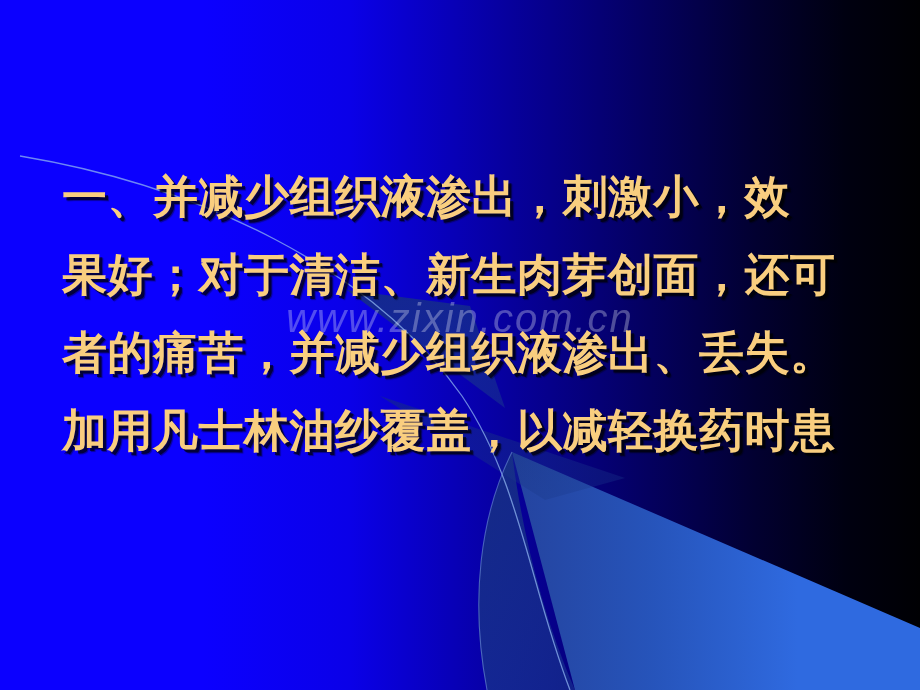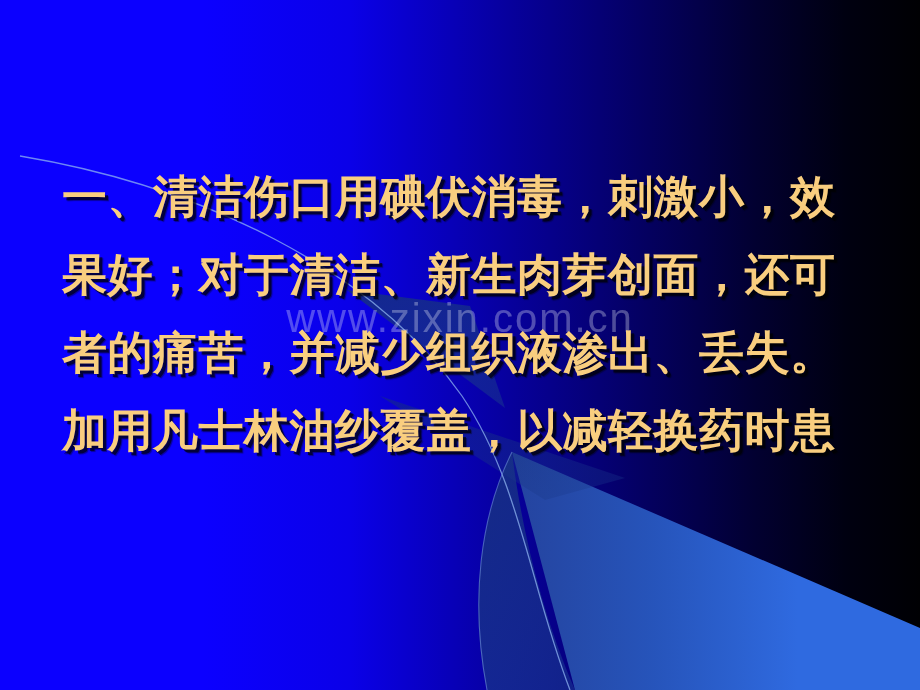--- a/index.html
+++ b/index.html
@@ -48,20 +48,21 @@
     top: 296px;
     text-align: center;
     font-size: 40px;
     letter-spacing: 2px;
     color: rgba(230, 235, 245, 0.33);
     font-family: "Liberation Sans", "DejaVu Sans", sans-serif;
     white-space: nowrap;
     pointer-events: none;
     user-select: none;
     z-index: 3;
+    font-style: italic;
   }
 
   
   #body-text {
     position: absolute;
     left: 62px;
     top: 158px;
     width: 812px;
     z-index: 5;
   }
@@ -120,19 +121,19 @@
         <path d="M 20 156 C 200 186 372 268 462 396 C 520 482 530 586 570 690" fill="none" stroke="#8fb4f0" stroke-opacity="0.75" stroke-width="1.3"></path>
 
         <path d="M 487 690 C 470 600 480 516 512 452" fill="none" stroke="#7fa6e8" stroke-opacity="0.5" stroke-width="1.1"></path>
       </g>
     </svg>
   </div>
 
   <div id="watermark">www.zixin.com.cn</div>
 
   <div id="body-text">
-    <div class="text-line">一、清洁伤口用碘伏消毒，刺激小，效</div>
+    <div class="text-line">一、并减少组织液渗出，刺激小，效</div>
     <div class="text-line">果好；对于清洁、新生肉芽创面，还可</div>
     <div class="text-line">者的痛苦，并减少组织液渗出、丢失。</div>
     <div class="text-line">加用凡士林油纱覆盖，以减轻换药时患</div>
   </div>
 
 </div>
 
 </body></html>

